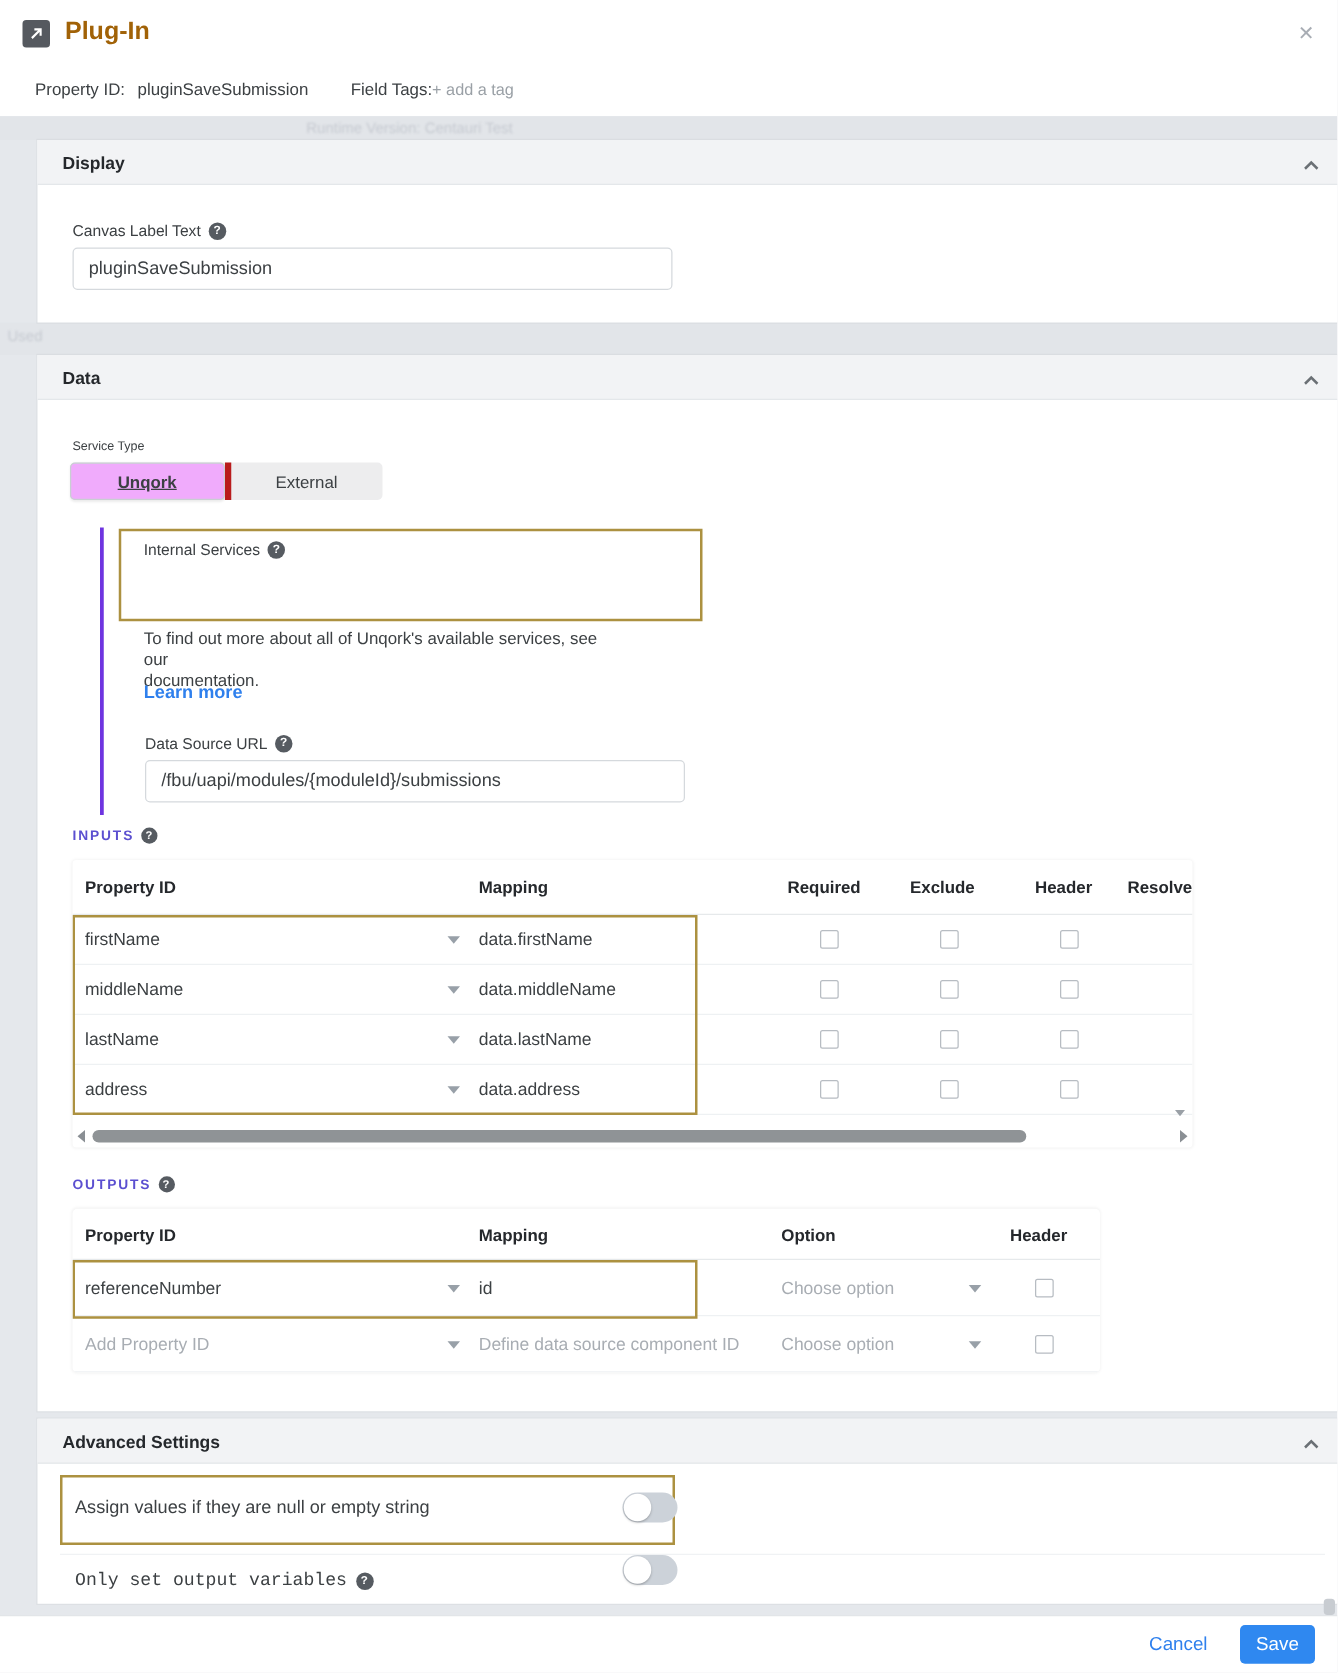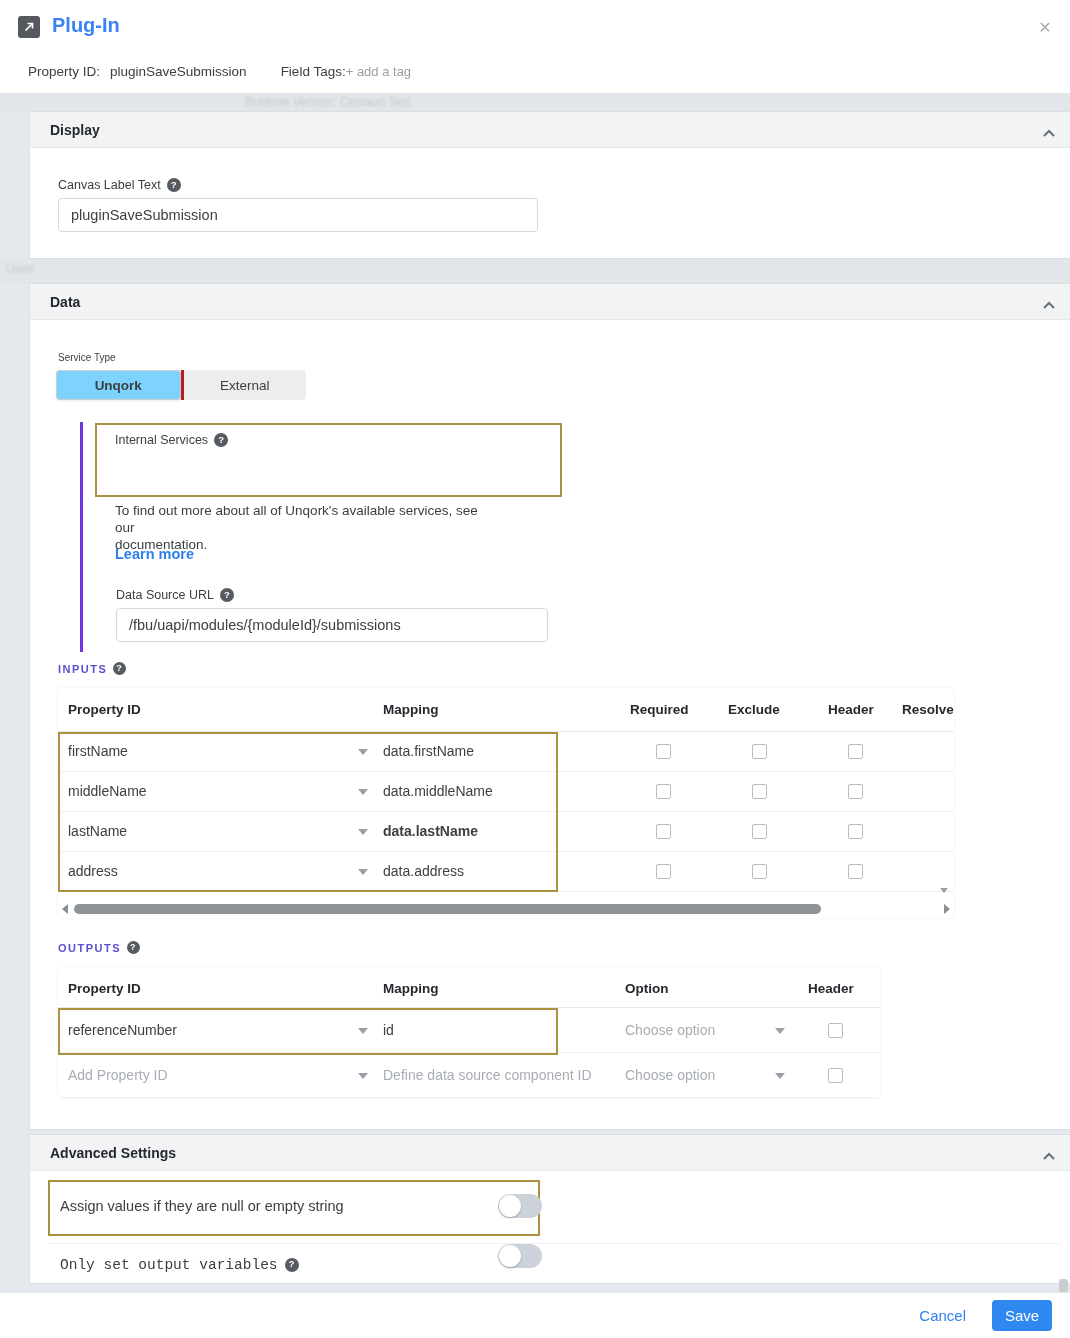--- a/index.html
+++ b/index.html
@@ -2,21 +2,21 @@
 <html><head>
 <meta charset="utf-8">
 <style>
   * { margin:0; padding:0; box-sizing:border-box; }
   html,body { width:1070px; font-family:"Liberation Sans", sans-serif; }
   #stage { position:relative; width:1070px; height:1338px; background:#e5e8ec; overflow:hidden; }
 
   
   .hdr { position:absolute; left:0; top:0; width:1070px; height:93px; background:#ffffff; }
   .plug-icon { position:absolute; left:18px; top:16px; width:22px; height:22px; background:#55595f; border-radius:3px; display:flex; align-items:center; justify-content:center; }
-  .title { position:absolute; left:52px; top:14px; font-size:20px; font-weight:700; color:#3b82f6; }
+  .title { position:absolute; left:52px; top:14px; font-size:20px; font-weight:700; color:#a16207; }
   .close-x { position:absolute; right:14px; top:16px; width:22px; height:22px; font-size:16px; color:#a8adb4; display:flex; align-items:center; justify-content:center; cursor:pointer; }
   .idline { position:absolute; left:28px; top:64px; font-size:13.5px; color:#3c4043; display:flex; align-items:center; }
   .idline .lbl { color:#3c4043; }
   .idline .val { margin-left:10px; color:#3c4043; }
   .idline .ft { margin-left:34px; }
   .addtag { margin-left:0; color:#9aa0a6; font-size:13px; cursor:pointer; }
   .tabs { position:absolute; right:46px; top:60px; display:flex; gap:34px; font-size:14.5px; color:#3c4043;margin-top:44px; }
   .tab { position:relative; padding-bottom:14px; cursor:pointer; font-weight:500; }
   .tab.active { color:#2f80ed; }
   .tab.active::after { content:""; position:absolute; left:-12px; right:-12px; bottom:0; height:3px; background:#2f80ed; border-radius:2px; }
@@ -41,22 +41,22 @@
   .tinput { border:1px solid #d5d9dd; border-radius:4px; background:#fff; height:34px; font-size:14.5px; color:#3c4043; padding:0 12px; font-family:"Liberation Sans",sans-serif; outline:none; }
 
   
   .canvas-label { position:absolute; left:28px; top:66px; }
   .canvas-input { position:absolute; left:28px; top:86px; width:480px; }
 
   
   .svc-label { position:absolute; left:28px; top:68px; font-size:10px; color:#3c4043; }
   .segmented { position:absolute; left:26px; top:86px; width:250px; height:30px; background:#ededee; border-radius:4px; display:flex; font-size:13.5px; }
   .seg { flex:1; display:flex; align-items:center; justify-content:center; color:#3c4043; font-weight:700; cursor:pointer; }
-  .seg.on { background:#7dd3fc; border:1px solid #c9ced3; border-radius:4px; box-shadow:0 1px 2px rgba(0,0,0,0.08); }
-  .seg.off { border-left:3px solid #b91c1c; font-weight:400; }
+  .seg.on { background:#f0abfc; border:1px solid #c9ced3; border-radius:4px; box-shadow:0 1px 2px rgba(0,0,0,0.08);text-decoration:underline; }
+  .seg.off { border-left:5px solid #b91c1c; font-weight:400; }
 
   .purple-bar { position:absolute; left:50px; top:138px; width:3px; height:230px; background:#6e34e0; }
   .goldbox { border:2px solid #ac9140; }
   .gb1 { position:absolute; left:65px; top:139px; width:467px; height:74px; }
   .is-label { position:absolute; left:85px; top:149px; }
   .select { position:relative; border:1px solid #cdd2d7; border-radius:4px; background:#fff; height:34px; display:flex; align-items:center; font-size:14.5px; color:#3c4043; padding:0 12px; cursor:pointer; }
   .select .sep { position:absolute; right:36px; top:6px; bottom:6px; width:1px; background:#e1e4e7; }
   .caret { width:0; height:0; border-left:5px solid transparent; border-right:5px solid transparent; border-top:6px solid #98a0a8; }
   .select .caret { position:absolute; right:13px; }
   .is-select { position:absolute; left:85px; top:167px; width:433px; }
@@ -222,21 +222,21 @@
         <span class="td" style="left:10px;">middleName</span>
         <span class="td-caret caret" style="left:300px;"></span>
         <span class="td" style="left:325px;">data.middleName</span>
         <span class="cb" style="left:598px;"></span>
         <span class="cb" style="left:694px;"></span>
         <span class="cb" style="left:790px;"></span>
       </div>
       <div class="trow">
         <span class="td" style="left:10px;">lastName</span>
         <span class="td-caret caret" style="left:300px;"></span>
-        <span class="td" style="left:325px;font-weight:bold;">data.lastName</span>
+        <span class="td" style="left:325px;">data.lastName</span>
         <span class="cb" style="left:598px;"></span>
         <span class="cb" style="left:694px;"></span>
         <span class="cb" style="left:790px;"></span>
       </div>
       <div class="trow">
         <span class="td" style="left:10px;">address</span>
         <span class="td-caret caret" style="left:300px;"></span>
         <span class="td" style="left:325px;">data.address</span>
         <span class="cb" style="left:598px;"></span>
         <span class="cb" style="left:694px;"></span>

